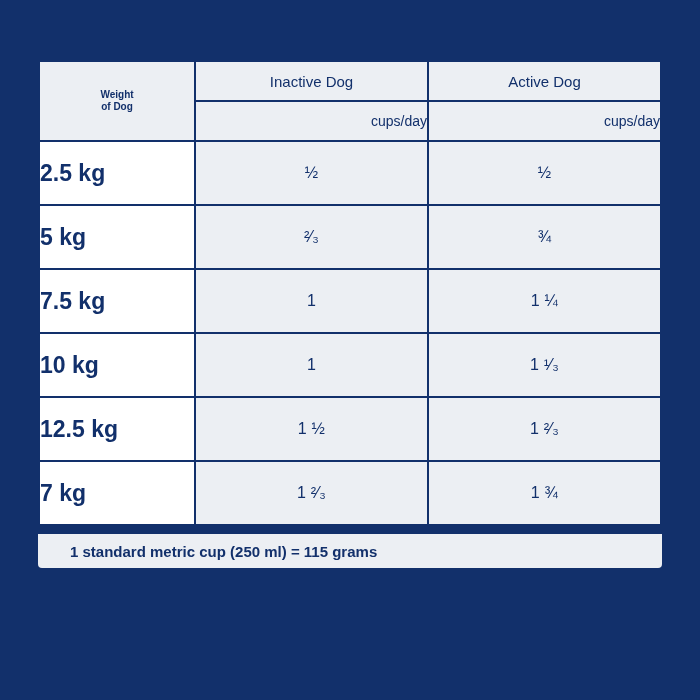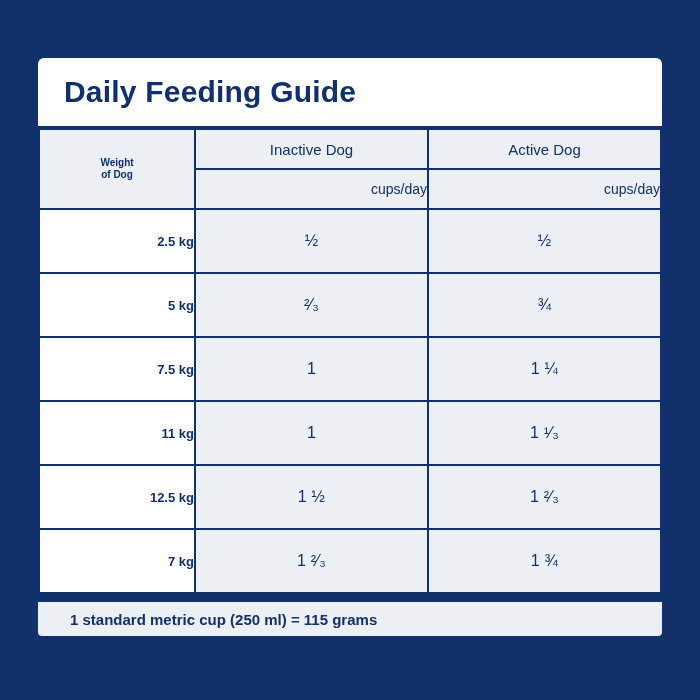--- a/index.html
+++ b/index.html
@@ -82,22 +82,22 @@
     text-align: right;
     vertical-align: middle;
     font-size: 14px;
     height: 38px;
   }
   .col-weight { width: 154px; }
   .wcell {
     background: #ffffff;
     color: #12306b;
     font-weight: bold;
-    font-size: 13px;
-    text-align: right;
+    font-size: 23px;
+    text-align: left;
     vertical-align: middle;
     height: 62px;
   }
   .vcell {
     background: #eceff3;
     color: #12306b;
     font-weight: normal;
     font-size: 17px;
     text-align: center;
     vertical-align: middle;
@@ -121,23 +121,20 @@
     border-radius: 0 0 4px 4px;
     box-sizing: border-box;
   }
 </style>
 </head>
 <body>
 
 <div class="page">
   <div class="panel">
 
-    <div class="title-card">
-      <div class="title">Daily Feeding Guide</div>
-    </div>
 
     <table class="feeding">
       <colgroup>
         <col class="col-weight">
         <col>
         <col>
       </colgroup>
       <thead>
         <tr>
           <th class="hdr-cell" rowspan="2">
@@ -162,21 +159,21 @@
           <td class="wcell">5 kg</td>
           <td class="vcell frac">²⁄₃</td>
           <td class="vcell frac">¾</td>
         </tr>
         <tr>
           <td class="wcell">7.5 kg</td>
           <td class="vcell frac">1</td>
           <td class="vcell frac">1 ¼</td>
         </tr>
         <tr>
-          <td class="wcell">11 kg</td>
+          <td class="wcell">10 kg</td>
           <td class="vcell frac">1</td>
           <td class="vcell frac">1 ¹⁄₃</td>
         </tr>
         <tr>
           <td class="wcell">12.5 kg</td>
           <td class="vcell frac">1 ½</td>
           <td class="vcell frac">1 ²⁄₃</td>
         </tr>
         <tr>
           <td class="wcell">7 kg</td>

